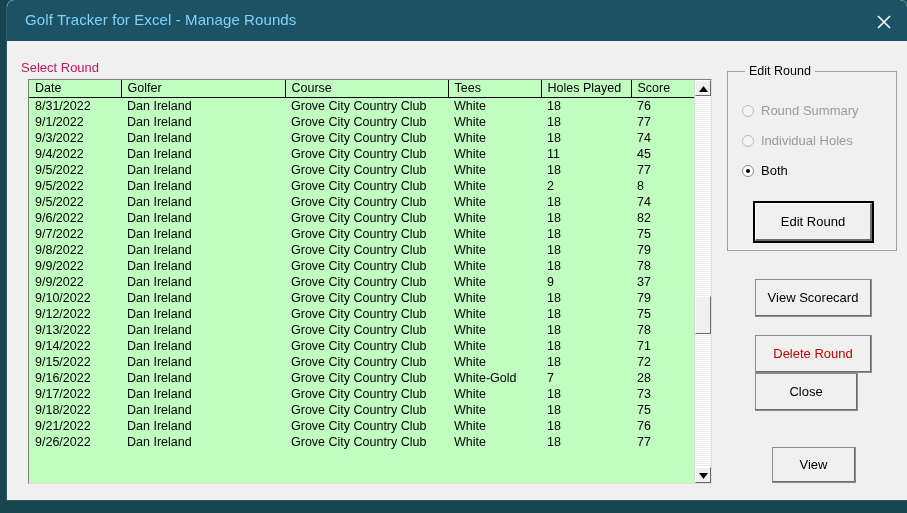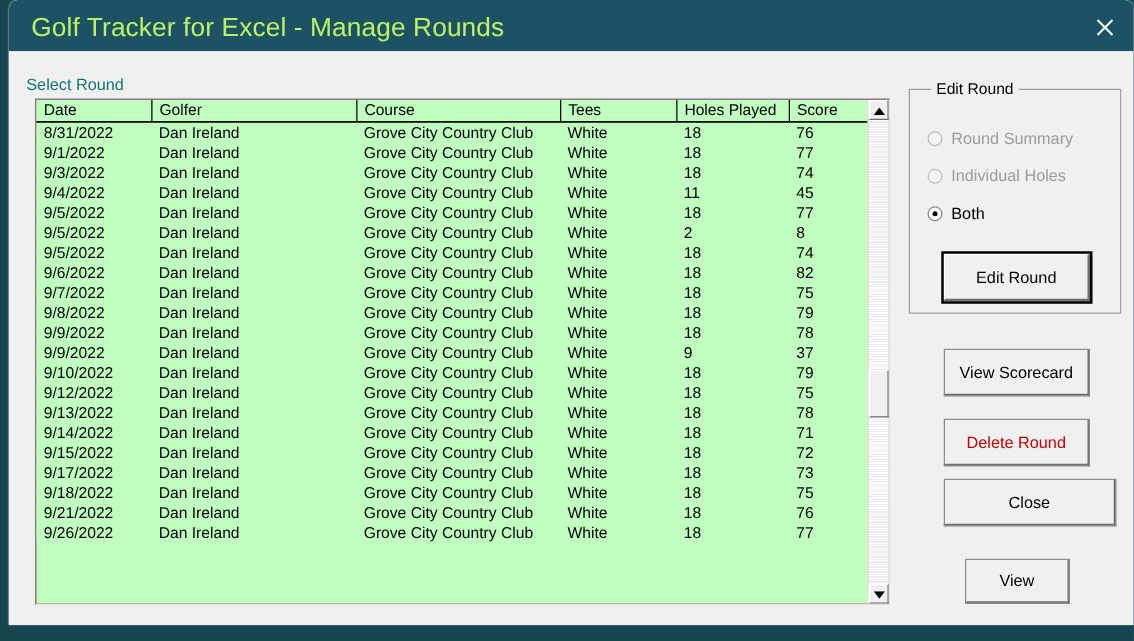--- a/index.html
+++ b/index.html
@@ -30,22 +30,22 @@
   #titlebar {
     position: relative;
     height: 41px;
     background: #1d5265;
     border-radius: 7px 7px 0 0;
   }
   #title-text {
     position: absolute;
     left: 18px;
     top: 11px;
-    font-size: 21px;
-    color: #bef264;
+    font-size: 15px;
+    color: #7dd3fc;
     letter-spacing: .1px;
     white-space: nowrap;
   }
   #close-btn {
     position: absolute;
     right: 0px;
     top: 0px;
     width: 46px;
     height: 41px;
     border-radius: 0 7px 0 0;
@@ -59,21 +59,21 @@
     right: 0; bottom: 0;
     background: #f0f0f0;
   }
 
   
   #select-round-label {
     position: absolute;
     left: 14px;
     top: 19px;
     font-size: 13px;
-    color: #0f766e;
+    color: #be185d;
   }
 
   
   #grid-wrap {
     position: absolute;
     left: 21px;
     top: 38px;
     width: 684px;
     height: 405px;
     background: #be185d;
@@ -275,22 +275,22 @@
   #btn-delete-round {
     left: 748px;
     top: 294px;
     width: 117px;
     height: 38px;
     line-height: 36px;
     color: #c00000;
   }
   #btn-close {
     left: 748px;
-    top: 342px;
-    width: 138px;
+    top: 332px;
+    width: 103px;
     height: 38px;
     line-height: 36px;
   }
   #btn-help {
     left: 765px;
     top: 406px;
     width: 84px;
     height: 36px;
     line-height: 34px;
   }
@@ -469,20 +469,28 @@
                 </tr>
                 <tr>
                   <td>9/15/2022</td>
                   <td>Dan Ireland</td>
                   <td>Grove City Country Club</td>
                   <td>White</td>
                   <td>18</td>
                   <td>72</td>
                 </tr>
                 <tr>
+                  <td>9/16/2022</td>
+                  <td>Dan Ireland</td>
+                  <td>Grove City Country Club</td>
+                  <td>White-Gold</td>
+                  <td>7</td>
+                  <td>28</td>
+                </tr>
+                <tr>
                   <td>9/17/2022</td>
                   <td>Dan Ireland</td>
                   <td>Grove City Country Club</td>
                   <td>White</td>
                   <td>18</td>
                   <td>73</td>
                 </tr>
                 <tr>
                   <td>9/18/2022</td>
                   <td>Dan Ireland</td>

